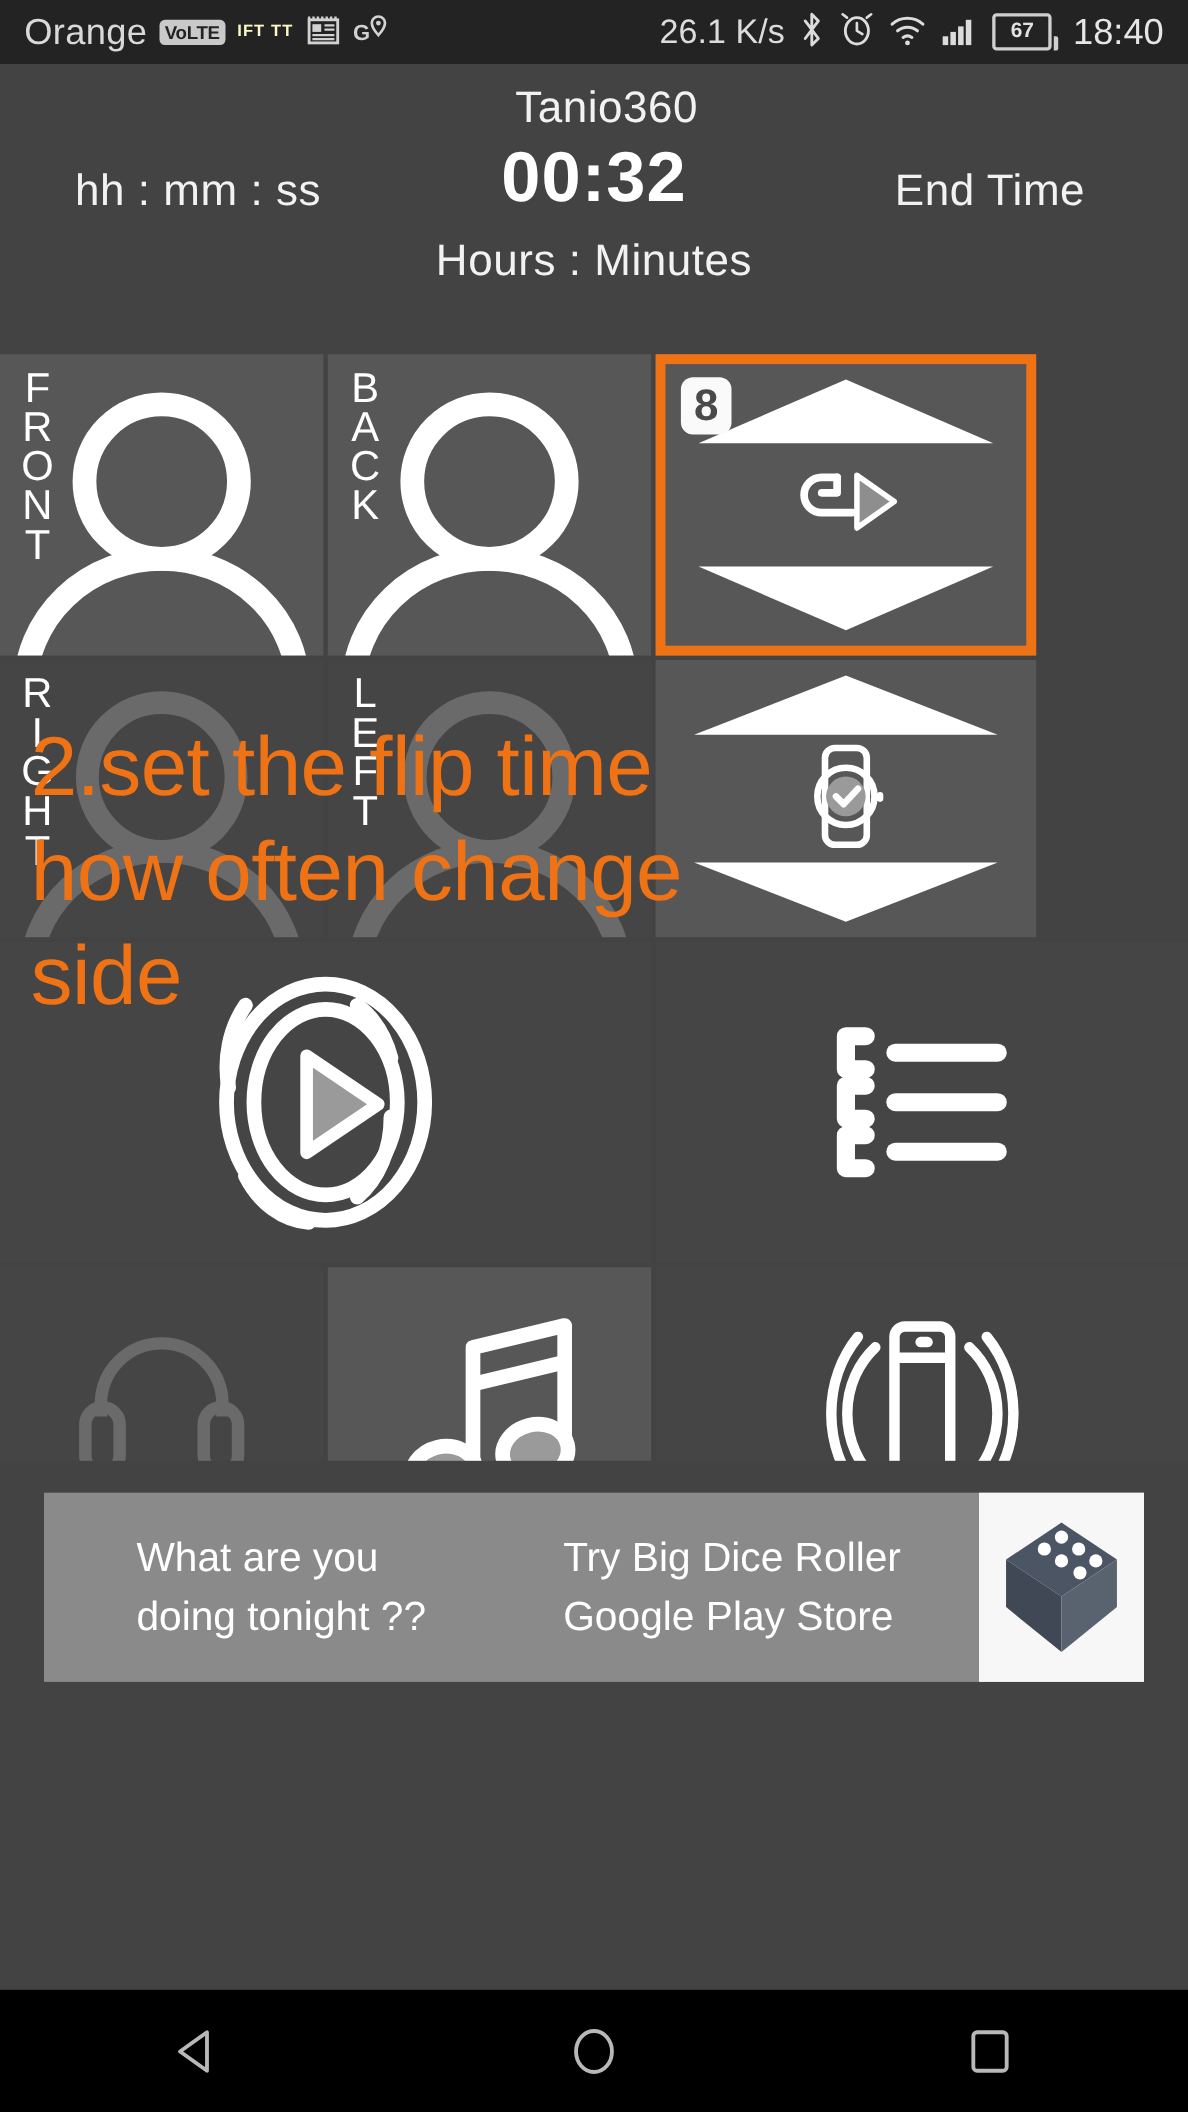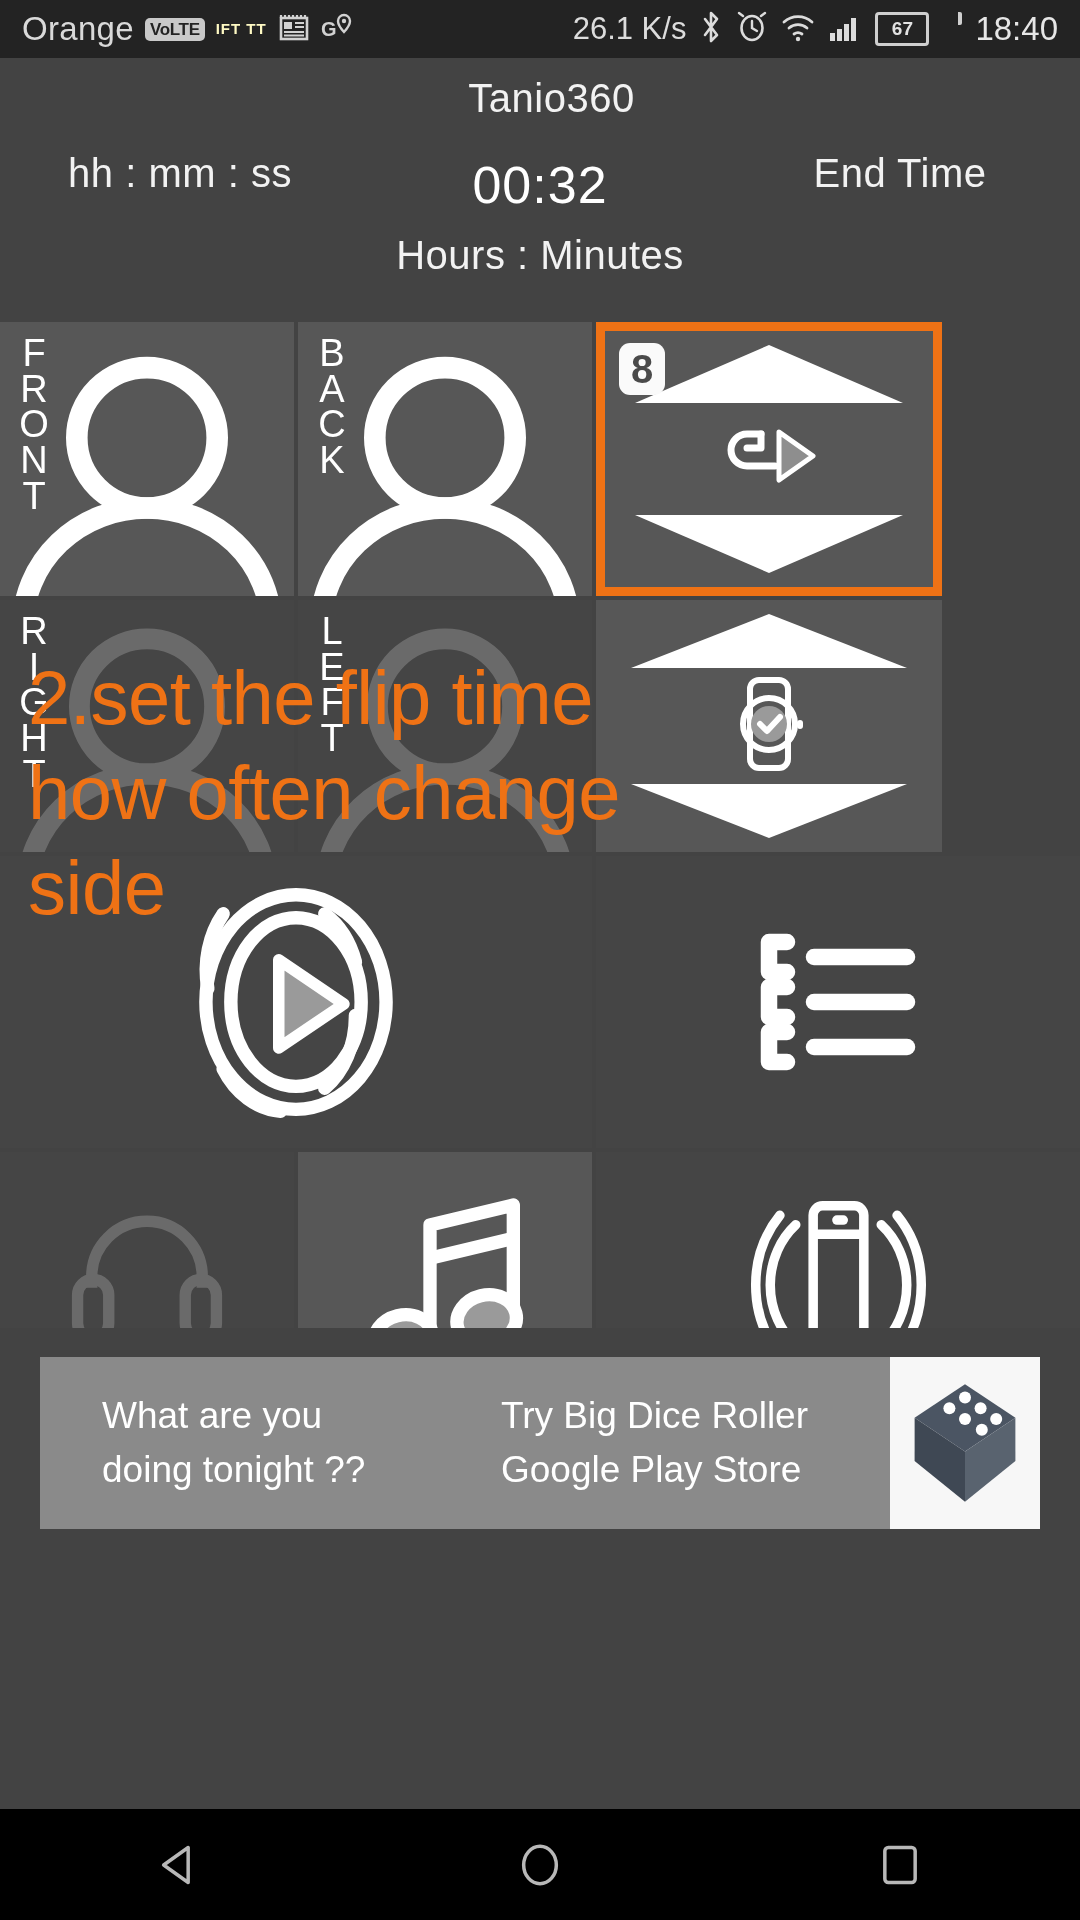--- a/index.html
+++ b/index.html
@@ -26,21 +26,21 @@
     letter-spacing:-.3px;
   }
   .ifttt{
     font-size:15px;font-weight:bold;line-height:.95;text-align:center;color:#fef9c3;
     letter-spacing:1px;
   }
   .netspeed{font-size:31px;color:#dcdcdc;letter-spacing:0;}
   .clock{font-size:33px;color:#e6e6e6;letter-spacing:0;}
   .sb-icon{display:block;}
   .battery{
-    display:flex;align-items:flex-start;gap:27px;
+    display:flex;align-items:flex-end;
   }
   .battery .shell{
     width:48px;height:28px;border:3px solid #cfcfcf;border-radius:4px;
     display:flex;align-items:center;justify-content:center;
     font-size:19px;color:#e2e2e2;font-weight:bold;
   }
   .battery .tip{width:4px;height:13px;background:#cfcfcf;margin-left:2px;border-radius:0 2px 2px 0;}
 
   
   #app{
@@ -54,21 +54,21 @@
   
   #timers{
     display:flex;width:1080px;margin-top:8px;
   }
   .timercol{flex:1;text-align:center;}
   .tval{
     color:#ffffff;font-family:"Liberation Sans", sans-serif;
     letter-spacing:2px;line-height:1;
   }
   .tval.small{font-size:57px;}
-  .tval.big{font-size:52px;font-weight:normal;letter-spacing:1px;margin-top:30px;}
+  .tval.big{font-size:64px;font-weight:bold;letter-spacing:1px;}
   .tlabel{color:#f2f2f2;font-size:40px;margin-top:22px;letter-spacing:.5px;}
 
   
   #grid{position:absolute;left:0;top:264px;width:1080px;}
   .row{display:flex;width:1080px;}
   .tile{
     position:relative;
     background:#575757;
     box-sizing:border-box;
     display:flex;align-items:center;justify-content:center;
@@ -127,21 +127,21 @@
     background:#434343;
   }
   #ad{
     width:1000px;height:172px;background:#8a8a8a;
     display:flex;align-items:stretch;
   }
   .adtext{
     flex:1;display:flex;flex-direction:column;justify-content:center;
     color:#ffffff;font-size:37px;line-height:1.45;
   }
-  .adtext.one{padding-left:62px;}
+  .adtext.one{padding-left:84px;}
   .adtext.two{padding-left:10px;}
   #adicon{
     width:150px;background:#f7f7f7;display:flex;align-items:center;justify-content:center;
   }
 
   
   #navbar{
     position:absolute;left:0;bottom:0;width:1080px;height:111px;
     background:#000000;
     display:flex;align-items:center;justify-content:space-around;

